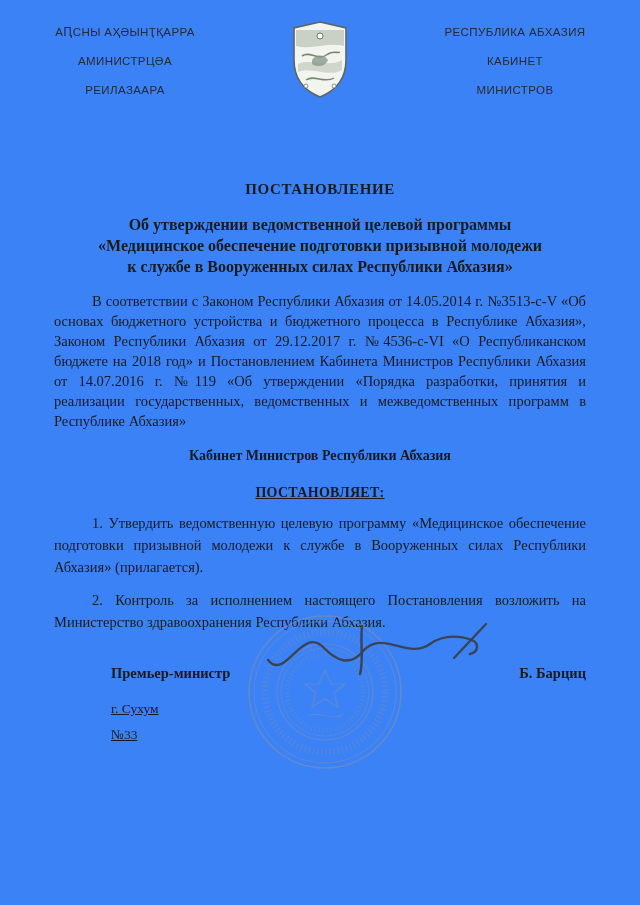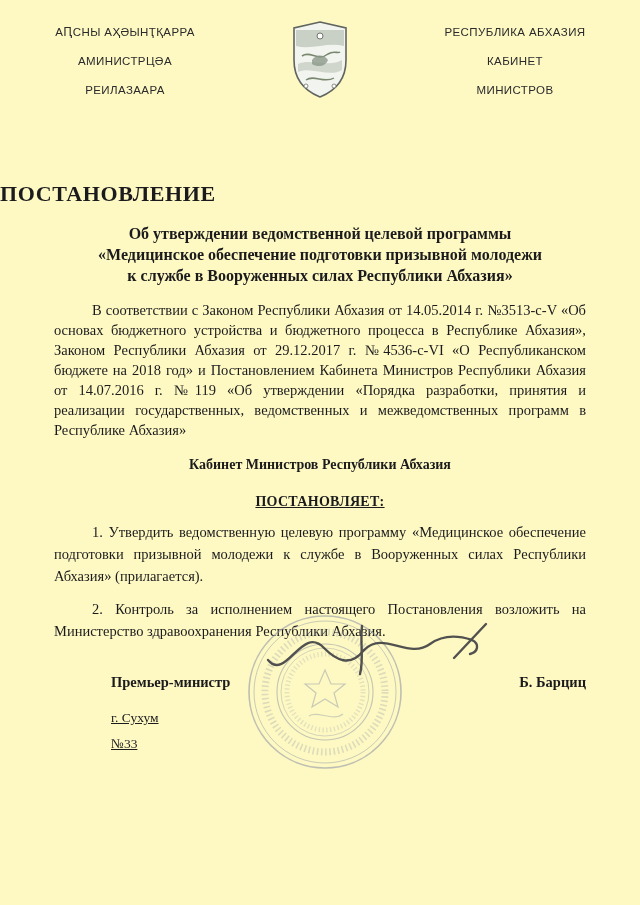--- a/index.html
+++ b/index.html
@@ -1,21 +1,21 @@
 <!DOCTYPE html>
 <html><head>
 <meta charset="utf-8">
 <style>
   html, body { margin: 0; padding: 0; background: #ffffff; }
   .page {
     position: relative;
     width: 640px;
     height: 905px;
     margin: 0 auto;
-    background: #fef9c3;
+    background: #3b82f6;
     color: #1b1b1d;
     font-family: "Liberation Serif", "DejaVu Serif", serif;
     overflow: hidden;
   }
   
   .letterhead {
     display: flex;
     justify-content: space-between;
     align-items: flex-start;
     padding: 18px 30px 0 30px;
@@ -26,22 +26,22 @@
     letter-spacing: 0.4px;
     text-align: center;
     line-height: 29px;
     color: #2a2a2c;
     width: 190px;
   }
   .emblem-wrap { width: 64px; height: 80px; margin-top: 2px; }
   
   .doc-title {
     margin: 76px 0 0 0;
-    text-align: left;
-    font-size: 22px;
+    text-align: center;
+    font-size: 15px;
     font-weight: bold;
     letter-spacing: 0.6px;
   }
   .subtitle {
     margin-top: 16px;
     text-align: center;
     font-weight: bold;
     font-size: 16px;
     line-height: 21px;
   }

